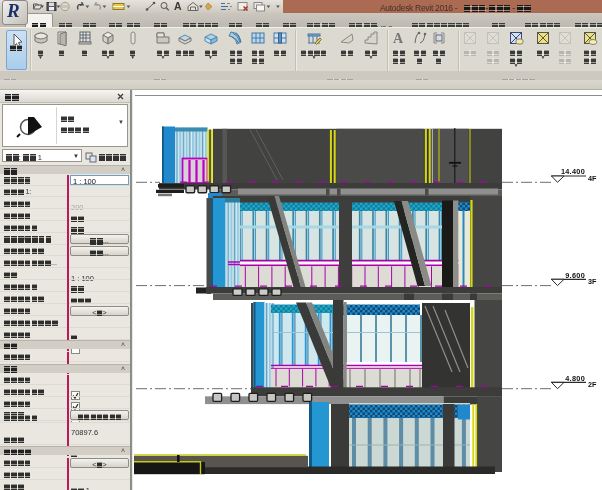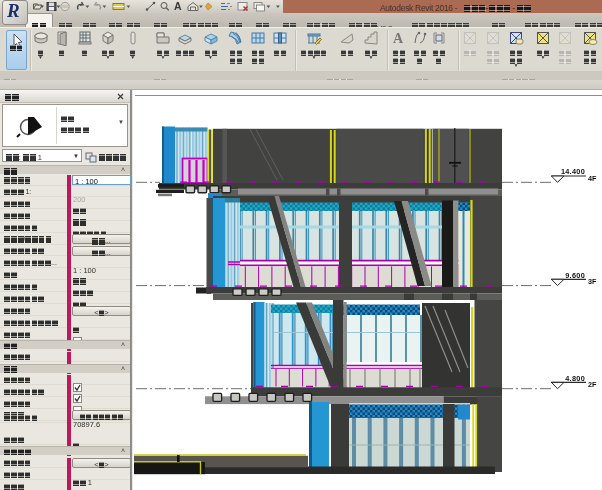--- a/index.html
+++ b/index.html
@@ -61,21 +61,21 @@
 .combo { position:absolute; left:2px; top:59px; width:80px; height:13px; background:#fff;
   border:1px solid #9a968e; padding:2.5px 0 0 3px; color:#333; font-size:7.5px; }
 .cdd { position:absolute; right:2px; top:3px; font-size:6px; color:#333; }
 .edtype { position:absolute; left:85px; top:59px; width:44px; height:13px; padding-top:2.5px; }
 .edtype svg { vertical-align:middle; margin-right:1px; }
 .sechdr { position:absolute; left:0; width:130px; height:9px; background:#d2cec6;
   border-top:1px solid #b8b4ac; padding:1px 0 0 4px; }
 .chev { position:absolute; right:5px; top:0; font-size:7px; color:#444; }
 .prow { position:absolute; left:0; width:130px; height:11.8px; border-bottom:1px solid #dedbd3; }
 .pl { position:absolute; left:4px; top:2.6px; width:60px; height:8px; overflow:hidden; white-space:nowrap; }
-.pv { position:absolute; left:67px; top:1.2px; width:61px; height:22px; border-left:4px solid #be185d; padding:8px 0 0 2px; }
+.pv { position:absolute; left:67px; top:1.2px; width:61px; height:22px; border-left:2px solid #be185d; padding:16px 0 0 2px; }
 .ls { font-size:7px; color:#2e2e2a; }
 .vtxt, .bt { font-size:7.5px; color:#2e2e2a; }
 .vgray { font-size:7.5px; color:#a9a59d; }
 .vinput { position:absolute; left:1px; top:0; width:59px; height:10.5px; background:#fff;
   border:1px solid #6aa0c8; font-size:7.5px; padding:1px 0 0 2px; color:#111; }
 .vbtn { position:absolute; left:1px; top:0.2px; width:59px; height:10px; text-align:center;
   background:linear-gradient(#f4f2ee,#d6d3cb); border:1px solid #908c84; border-radius:2px; padding-top:1.2px; }
 
 
 .canvas { position:absolute; left:131px; top:90px; width:471px; height:400px; background:#fff; }

